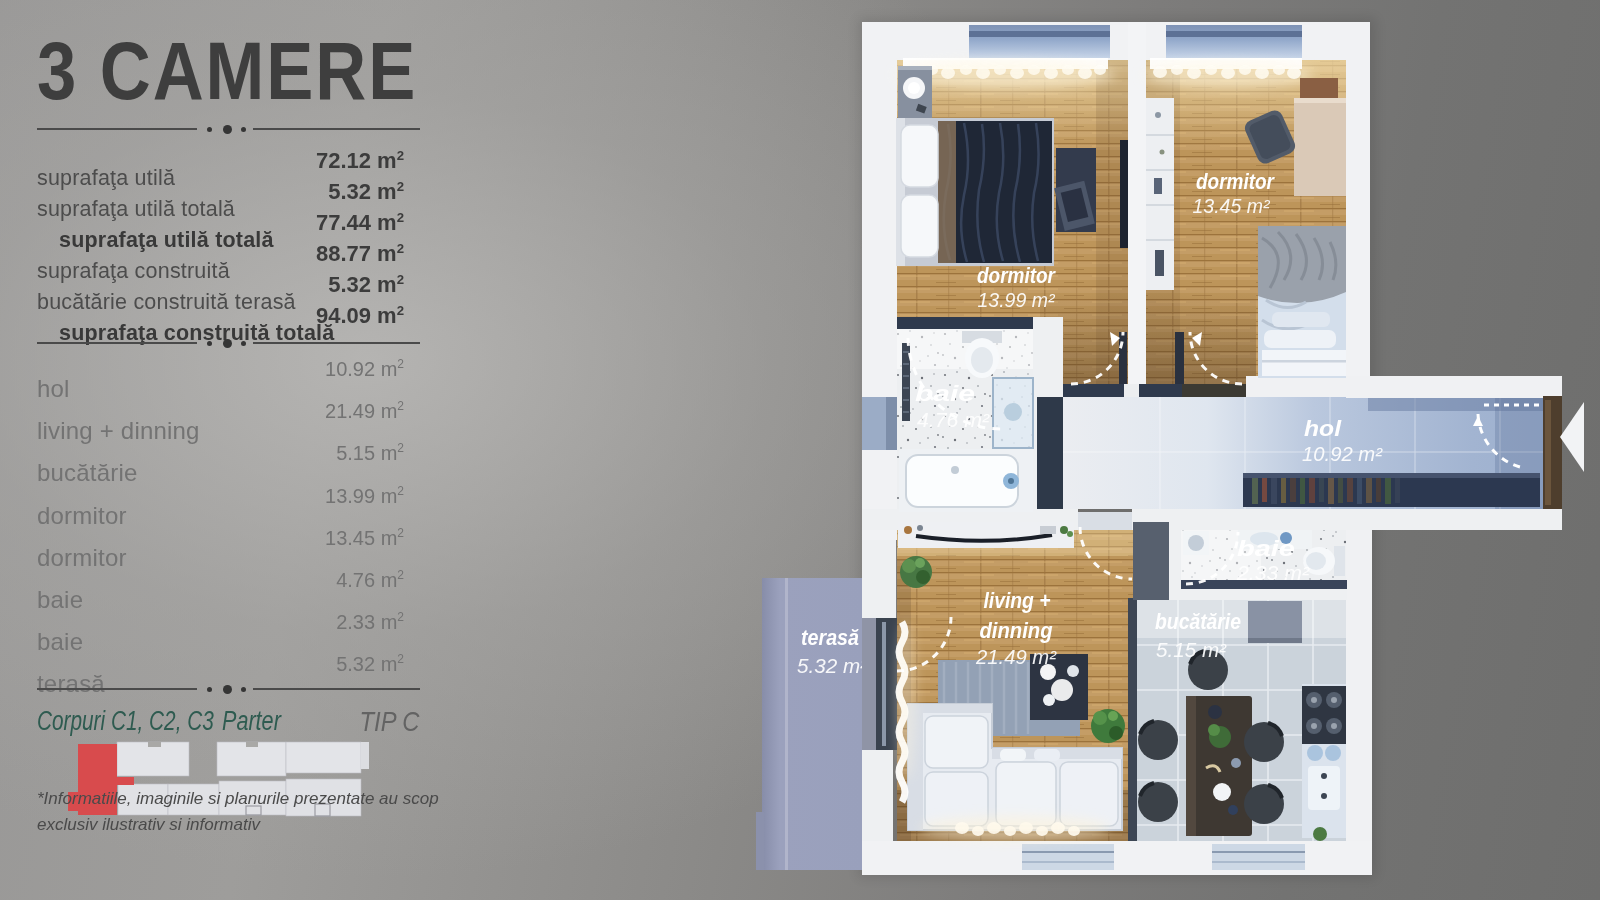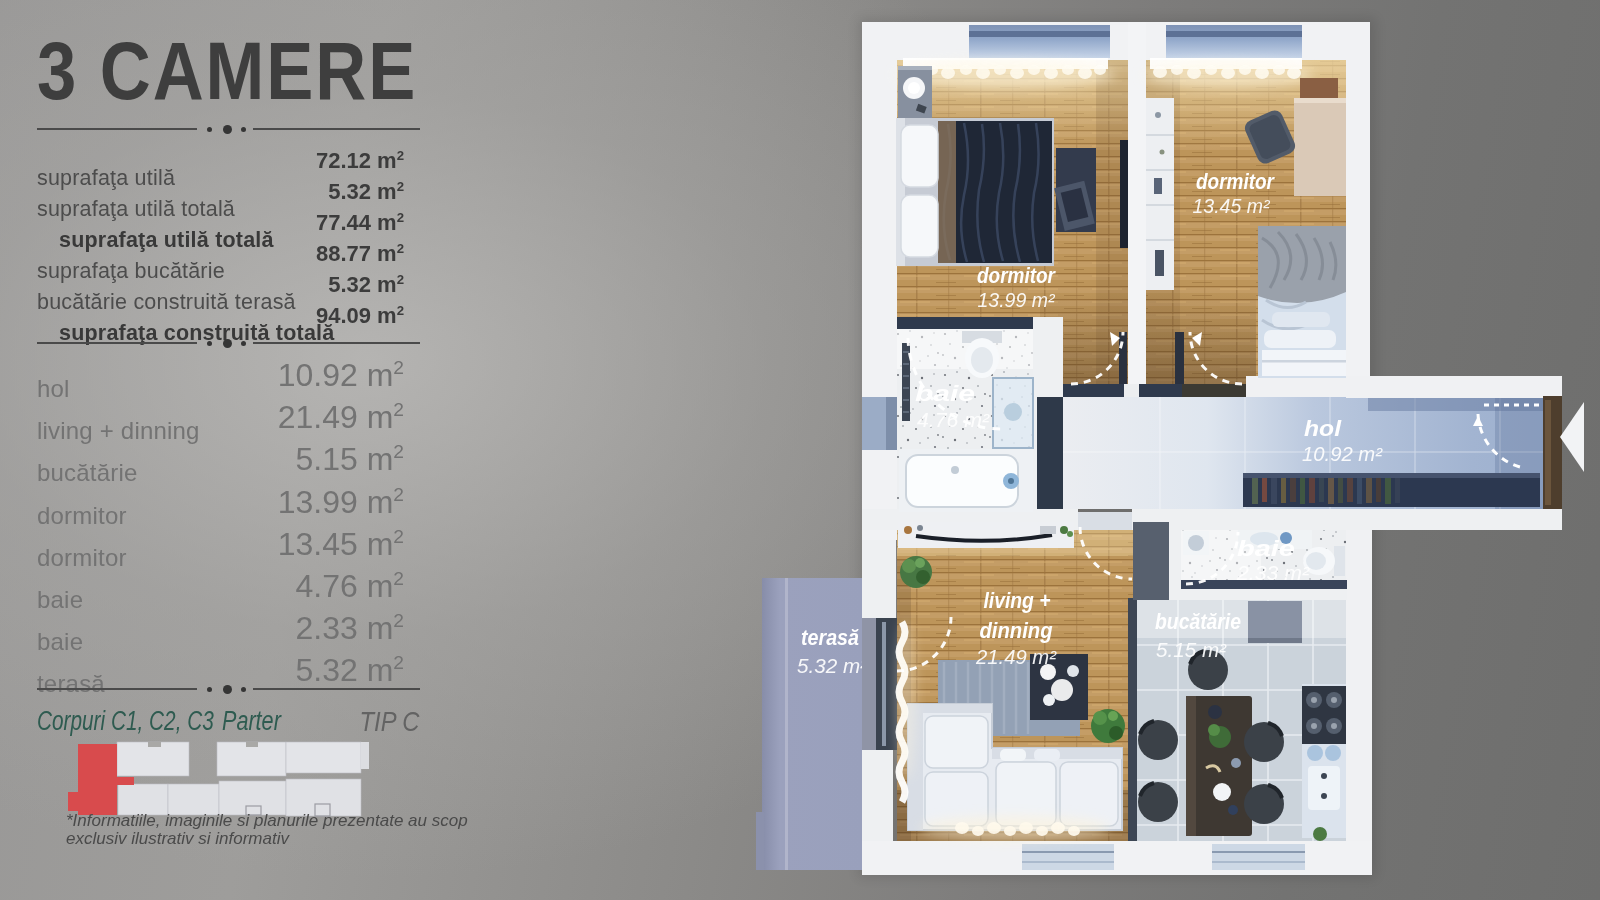--- a/index.html
+++ b/index.html
@@ -9,21 +9,21 @@
   #bg{position:absolute;inset:0;
       background:
         radial-gradient(1050px 720px at 23% 40%, rgba(187,186,184,0.8) 0%, rgba(168,167,165,0.5) 38%, rgba(140,139,137,0) 72%),
         linear-gradient(100deg, #989796 0%, #9e9d9b 22%, #8b8a88 48%, #7d7c7b 66%, #737372 82%, #6e6e6d 100%);}
   .lp{position:absolute;left:0;top:0;width:480px;height:894px;}
   .row{position:absolute;left:37px;width:383px;}
   .lab{position:absolute;left:0;top:18px;font-size:21.5px;color:#4c4c4c;letter-spacing:0.2px;}
   .val{position:absolute;right:16px;top:0;font-size:22px;font-weight:bold;color:#3c3c3c;}
   .b .lab{font-weight:bold;color:#393939;margin-left:22px;}
   .lt .lab{color:#737373;font-size:24px;font-weight:normal;}
-  .lt .val{color:#737373;font-weight:normal;font-size:32px;}
+  .lt .val{color:#737373;font-weight:normal;font-size:20px;}
   .divider{position:absolute;left:37px;width:383px;height:10px;}
   .divider .ln{position:absolute;top:4px;height:2px;background:#4a4a4a;}
   .divider .d{position:absolute;border-radius:50%;background:#353535;}
   sup{font-size:60%;}
 </style>
 </head>
 <body>
 
 <div id="bg"></div>
 
@@ -45,21 +45,21 @@
     </div>
   <div class="row" style="top:179px;">
       <span class="lab">suprafaţa utilă totală</span>
       <span class="val">5.32 m<sup>2</sup></span>
     </div>
   <div class="row b" style="top:210px;">
       <span class="lab">suprafaţa utilă totală</span>
       <span class="val">77.44 m<sup>2</sup></span>
     </div>
   <div class="row" style="top:241px;">
-      <span class="lab">suprafaţa bucătărie</span>
+      <span class="lab">suprafaţa construită</span>
       <span class="val">88.77 m<sup>2</sup></span>
     </div>
   <div class="row" style="top:272px;">
       <span class="lab">bucătărie construită terasă</span>
       <span class="val">5.32 m<sup>2</sup></span>
     </div>
   <div class="row b" style="top:303px;">
       <span class="lab">suprafaţa construită totală</span>
       <span class="val">94.09 m<sup>2</sup></span>
     </div>
@@ -133,21 +133,21 @@
       <rect x="168" y="784" width="51" height="31" fill="#e0e1e5" stroke="#bcbdc3" stroke-width="0.6"></rect>
       <rect x="219" y="781" width="67" height="34" fill="#e0e1e5" stroke="#bcbdc3" stroke-width="0.6"></rect>
       <rect x="286" y="779" width="75" height="37" fill="#e0e1e5" stroke="#bcbdc3" stroke-width="0.6"></rect>
       <rect x="246" y="806" width="15" height="9" fill="none" stroke="#9b9ca2" stroke-width="1.2"></rect>
       <rect x="315" y="804" width="15" height="12" fill="none" stroke="#9b9ca2" stroke-width="1.2"></rect>
 
       <path d="M78 744 L117 744 L117 777 L134 777 L134 785 L117 785 L117 815 L78 815 L78 811 L68 811 L68 792 L78 792 Z" fill="#d84b4d"></path>
     </g>
   </svg>
 
-  <div style="position:absolute;left:37px;top:812px;font-size:17px;font-style:italic;color:#4a4a4a;line-height:18px;margin-left:29px;">*Informatiile, imaginile si planurile prezentate au scop<br>exclusiv ilustrativ si informativ</div>
+  <div style="position:absolute;left:37px;top:786px;font-size:17px;font-style:italic;color:#4a4a4a;line-height:26px;">*Informatiile, imaginile si planurile prezentate au scop<br>exclusiv ilustrativ si informativ</div>
 </div>
 
 <svg id="plan" style="position:absolute;left:740px;top:0;" width="860" height="900" viewBox="740 0 860 900">
 <defs>
   <pattern id="wood" width="64" height="13" patternUnits="userSpaceOnUse">
     <rect width="64" height="13" fill="#c49d66"></rect>
     <rect y="0" width="64" height="1.3" fill="#9c733c"></rect>
     <rect y="7" width="64" height="6" fill="#b78d50" opacity="0.55"></rect>
     <rect x="20" y="1" width="1.5" height="12" fill="#a07844" opacity="0.7"></rect>
     <rect x="52" y="1" width="1.3" height="12" fill="#a67e48" opacity="0.55"></rect>

